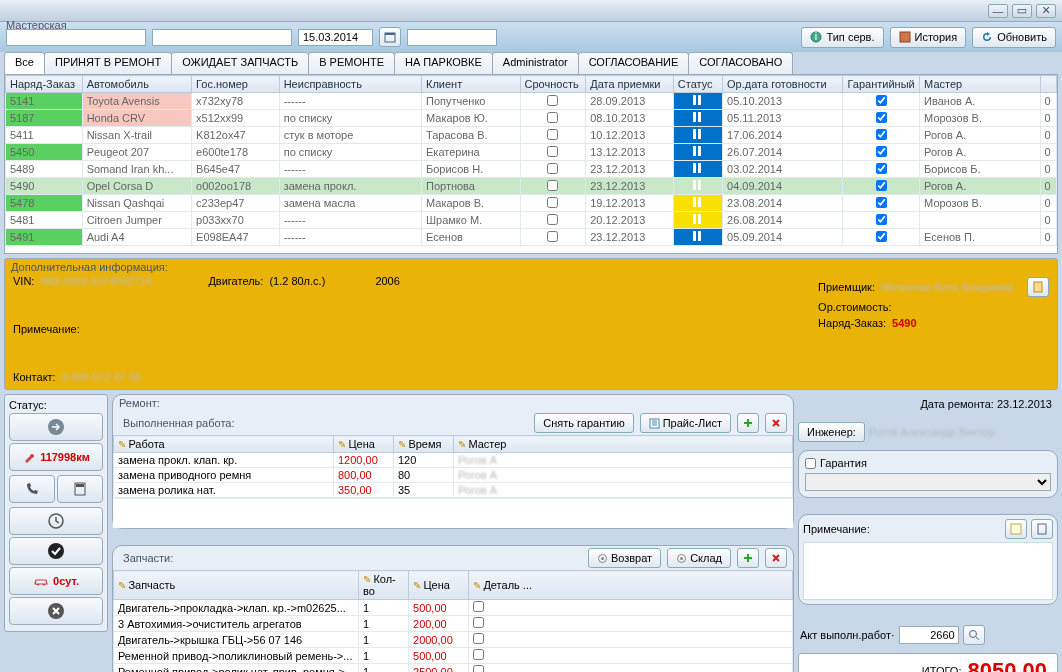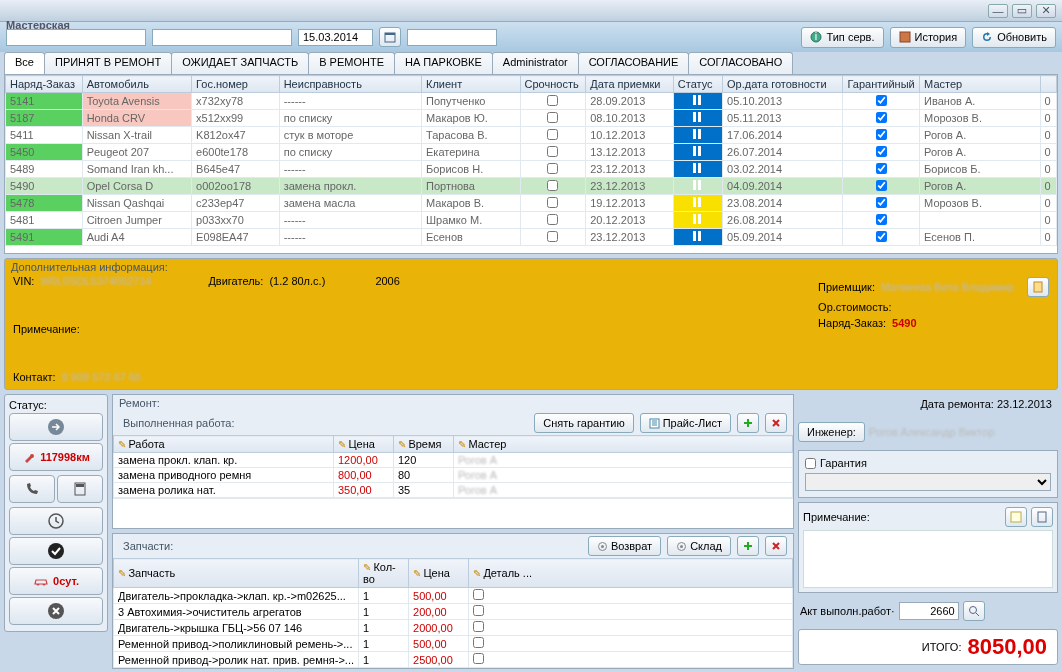--- a/index.html
+++ b/index.html
@@ -1,20 +1,20 @@
 <!DOCTYPE html>
 <html><head>
 <meta charset="utf-8">
 <style>
 * { box-sizing: border-box; margin: 0; padding: 0; font-family: Tahoma, Arial, sans-serif; font-size: 11px; }
 body { background: #c8d8e8; width: 1062px; height: 672px; overflow: hidden; }
 
 
 .titlebar { height: 22px; background: linear-gradient(#e8eef5,#c0d0e0); border-bottom: 1px solid #9ab; display: flex; align-items: center; padding: 0 6px; justify-content: space-between; }
-.titlebar .title { color: #556; font-weight: bold; margin-top: 28px; }
+.titlebar .title { color: #556; font-weight: normal; margin-top: 28px; }
 .win-controls { display: flex; gap: 4px; }
 .win-btn { width: 20px; height: 14px; background: linear-gradient(#f0f4fa,#d0dae8); border: 1px solid #8aa; border-radius: 2px; display: flex; align-items: center; justify-content: center; color: #456; cursor: pointer; }
 
 
 .toolbar { height: 30px; background: linear-gradient(#cde0f0,#a8c8e0); display: flex; align-items: center; padding: 3px 6px; gap: 6px; }
 .toolbar input[type="text"] { height: 17px; border: 1px solid #8ab; background: #fff; padding: 0 4px; }
 .toolbar .btn { height: 21px; padding: 0 8px; background: linear-gradient(#fefefe,#e0e8f0); border: 1px solid #8ab; border-radius: 3px; display: flex; align-items: center; gap: 4px; cursor: pointer; }
 .icon-sq { width: 12px; height: 12px; display: inline-block; }
 .spacer { flex: 1; }
 
@@ -42,21 +42,21 @@
 
 
 .lower { display: flex; gap: 4px; margin: 0 4px; }
 .status-col { width: 104px; }
 .status-group { border: 1px solid #9ab; background: #e8eef5; border-radius: 3px; padding: 4px; }
 .status-btn { width: 100%; height: 28px; margin: 2px 0; background: linear-gradient(#f8fafc,#dde6f0); border: 1px solid #9ab; border-radius: 4px; display: flex; align-items: center; justify-content: center; gap: 4px; cursor: pointer; }
 .status-btn.red-txt { color: #c00; font-weight: bold; }
 .mid-col { flex: 1; }
 .right-col { width: 260px; }
 
-.panel { border: 1px solid #9ab; background: #e8eef5; border-radius: 0; margin-bottom: 4px; }
+.panel { border: 1px solid #9ab; background: #e8eef5; border-radius: 10px; margin-bottom: 16px; }
 .panel .legend { font-size: 11px; color: #456; padding: 2px 6px; }
 .panel-toolbar { display: flex; justify-content: flex-end; gap: 6px; padding: 2px 6px; align-items: center; }
 .small-btn { height: 20px; padding: 0 8px; background: linear-gradient(#fefefe,#e0e8f0); border: 1px solid #8ab; border-radius: 3px; display: flex; align-items: center; gap: 3px; cursor: pointer; font-size: 11px; }
 .icon-btn { width: 22px; height: 20px; background: linear-gradient(#fefefe,#e0e8f0); border: 1px solid #8ab; border-radius: 3px; display: flex; align-items: center; justify-content: center; cursor: pointer; }
 
 .subgrid { width: 100%; border-collapse: collapse; background: #fff; }
 .subgrid th { background: linear-gradient(#f0f4fa,#dde6f0); border: 1px solid #bcd; padding: 2px 4px; text-align: left; font-weight: normal; font-size: 11px; }
 .subgrid td { border: 1px solid #e0e8f0; padding: 1px 4px; font-size: 11px; white-space: nowrap; overflow: hidden; }
 .price-red { color: #c00; }
 .total-box { margin-left: auto; border: 1px solid #9ab; background: #fff; padding: 4px 10px; display: flex; align-items: center; gap: 6px; border-radius: 3px;}

